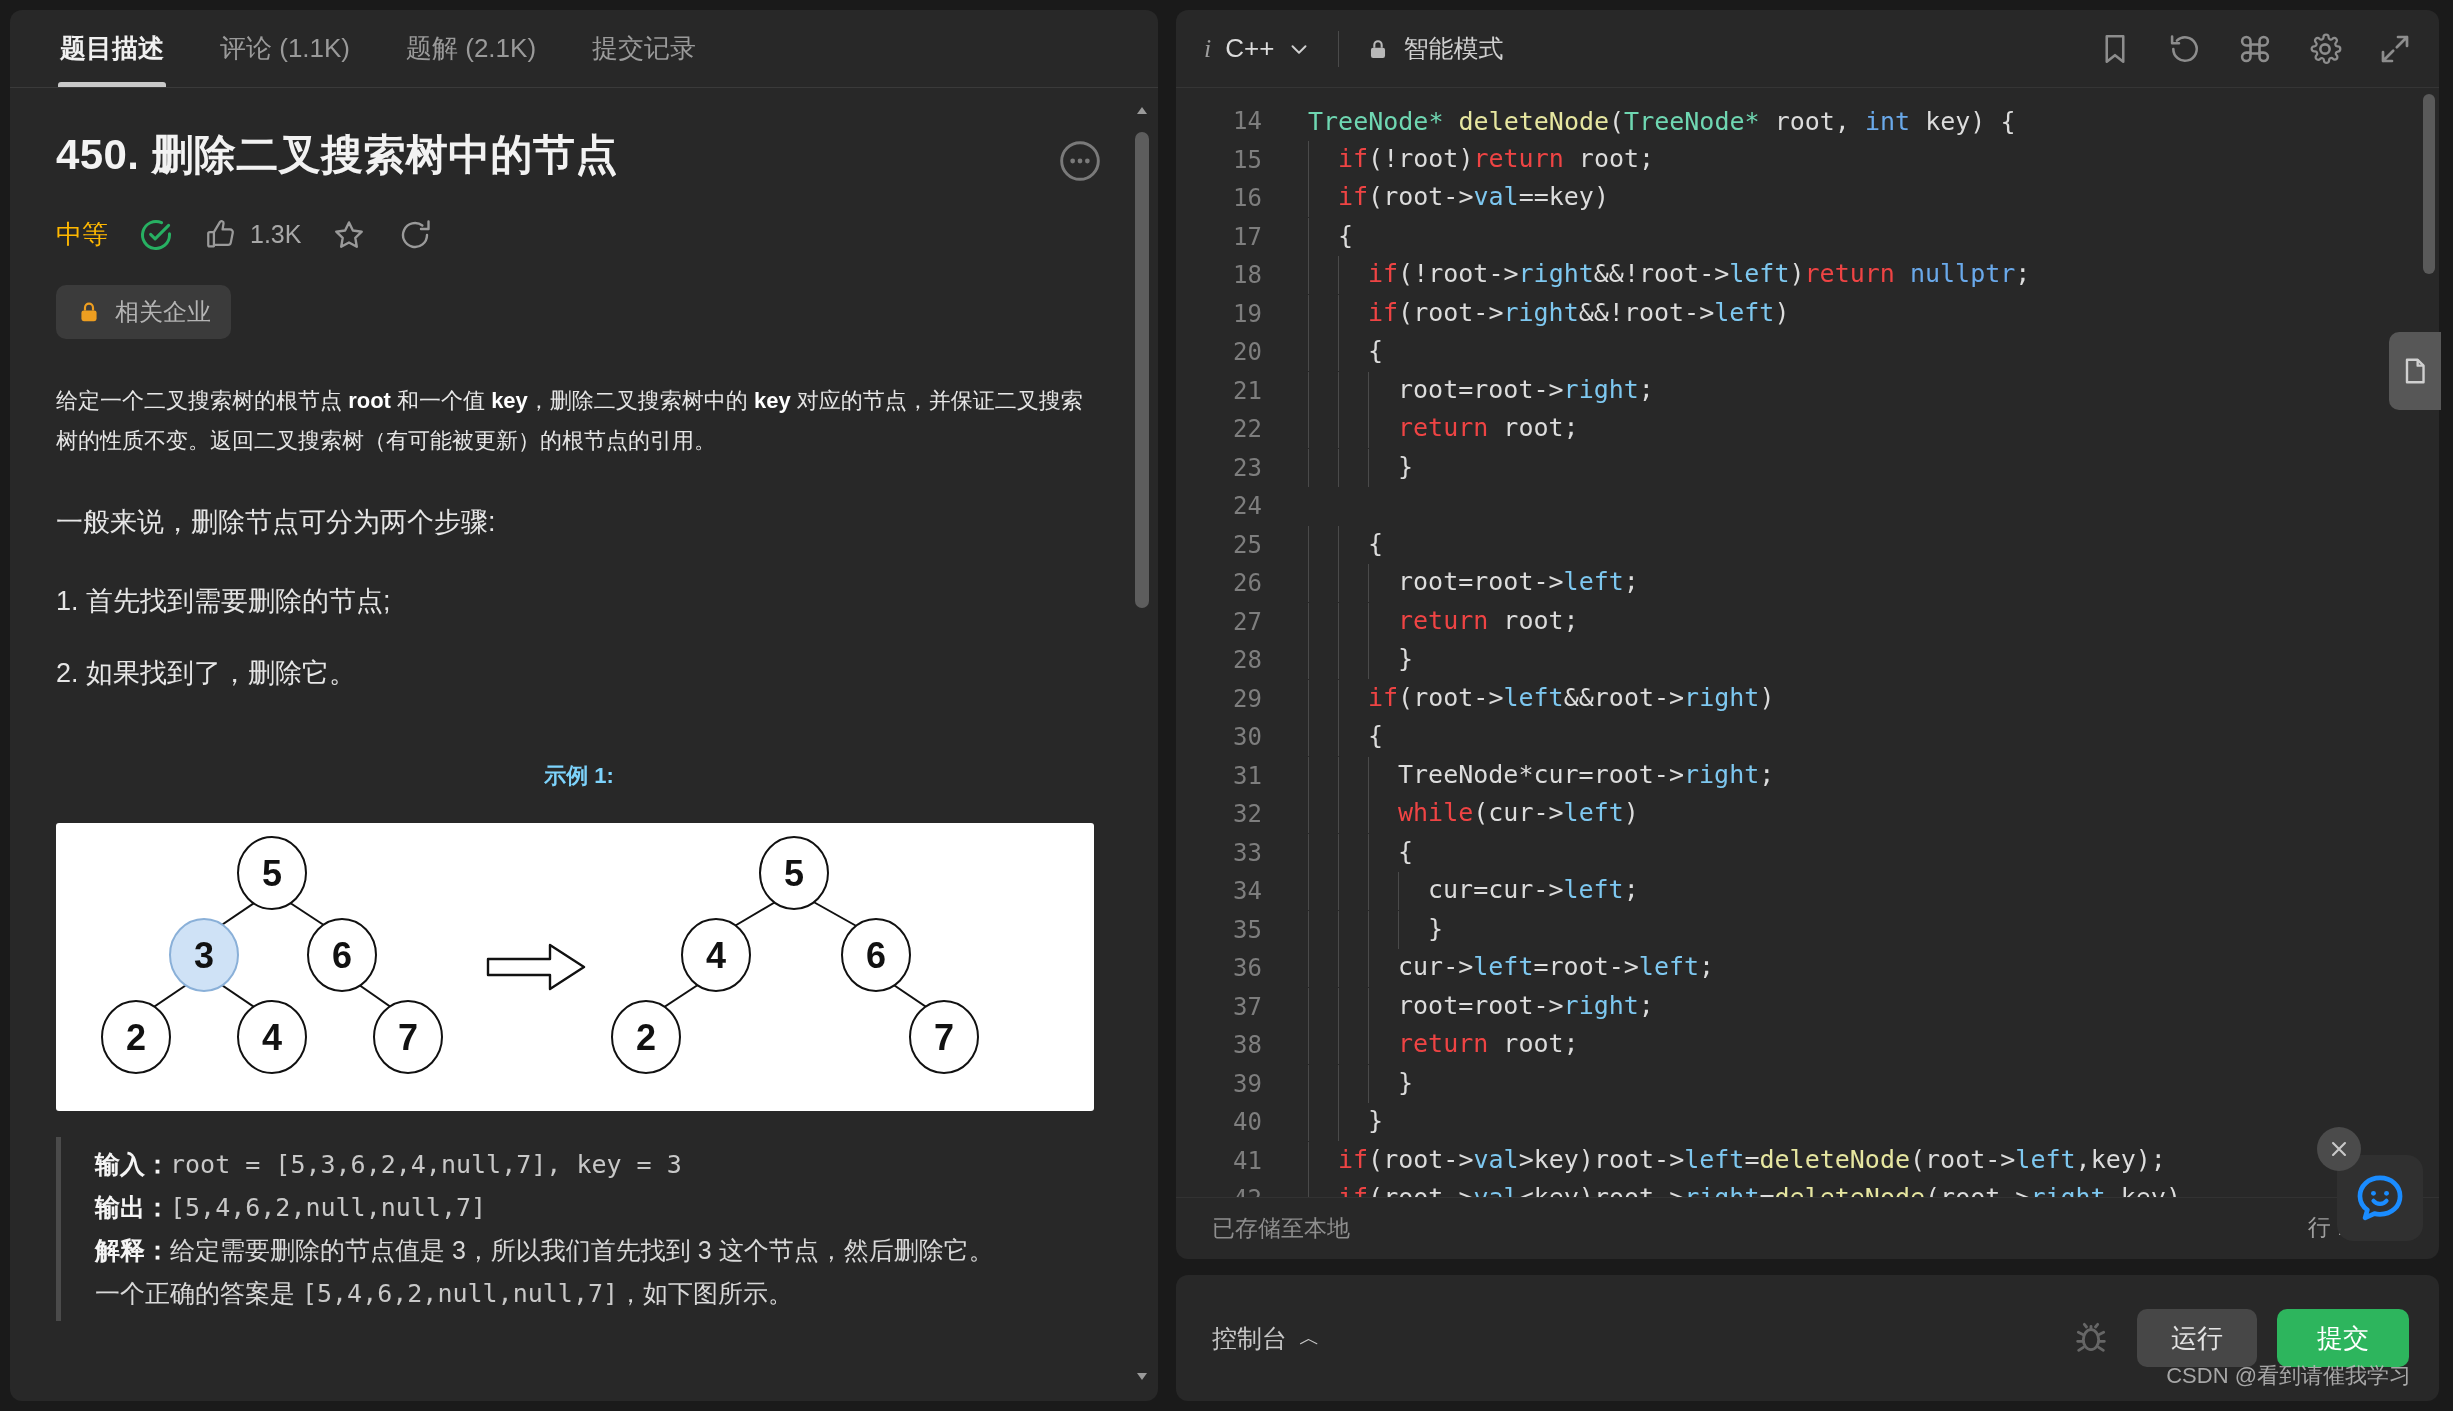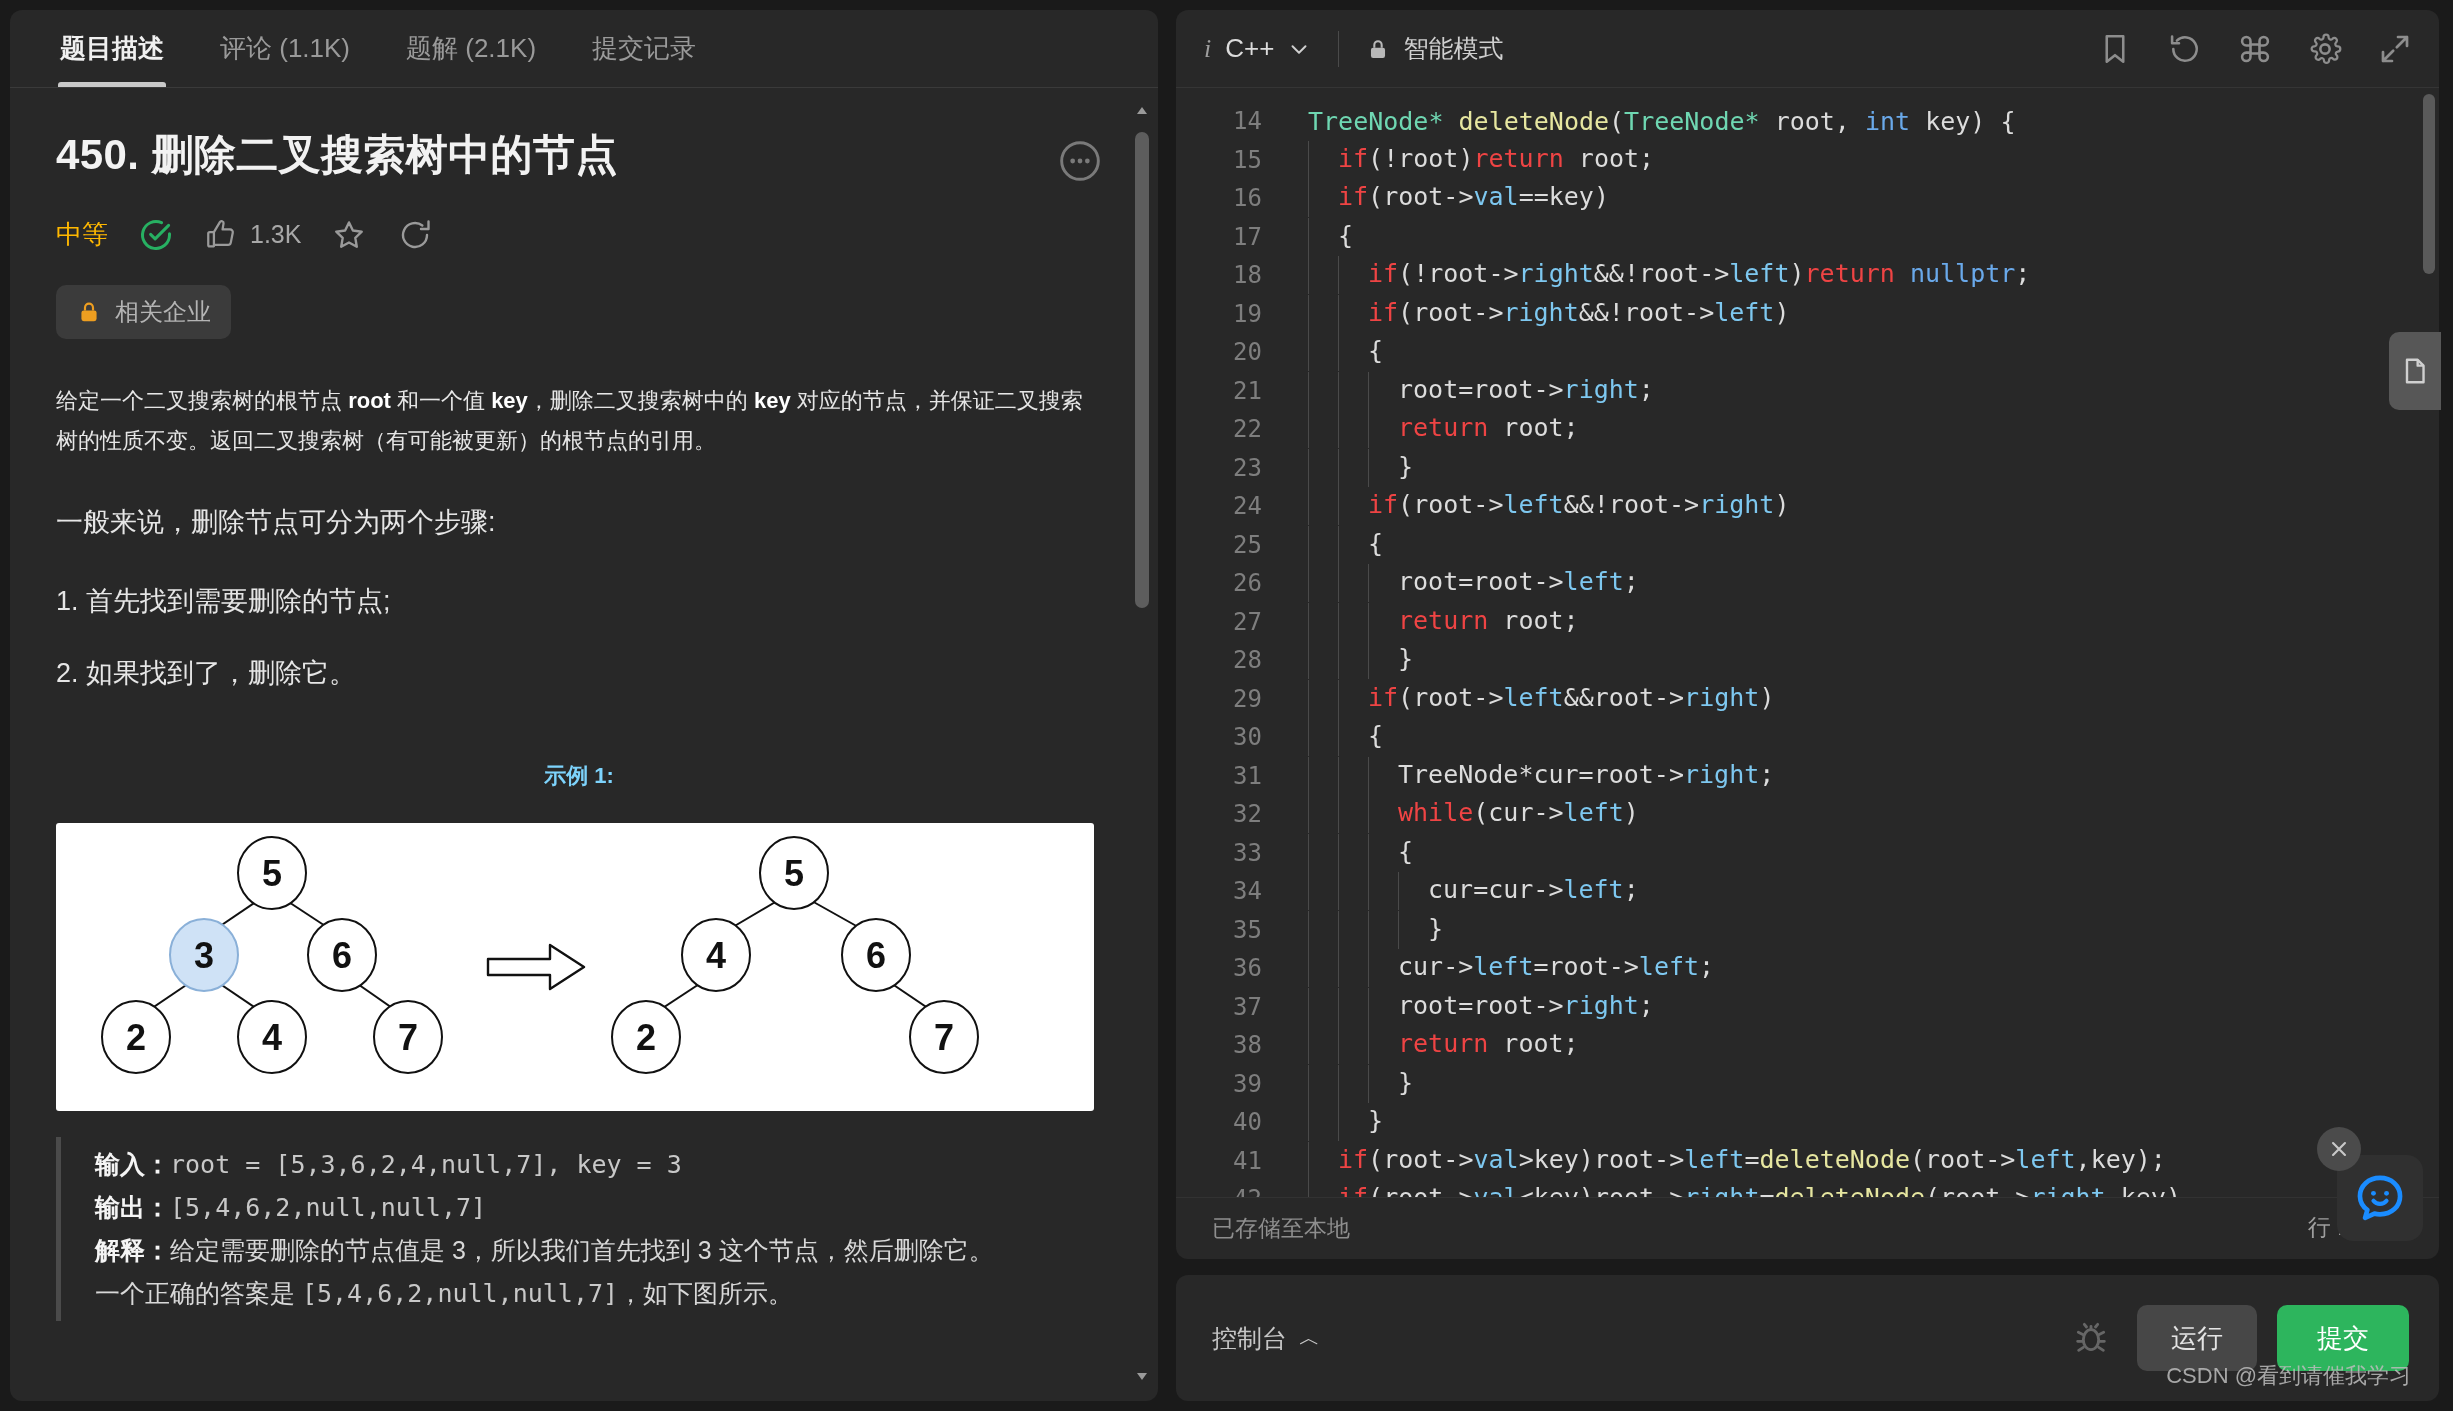--- a/index.html
+++ b/index.html
@@ -298,21 +298,21 @@
   }
   .caret-up { font-size: 21px; color: #c6c6c6; }
   .console-spacer { flex: 1 1 auto; }
   .bug-ico { width: 40px; height: 40px; opacity: .55; margin-right: 26px; cursor: pointer; }
   .btn {
     border: none;
     border-radius: 10px;
     font-size: 26px;
     cursor: pointer;
     font-family: "Liberation Sans", sans-serif;
-    height: 66px;
+    height: 58px;
     padding: 0 34px;
     display: flex; align-items: center; justify-content: center;
   }
   .btn-run { background: #474747; color: #e4e4e4; margin-right: 20px; }
   .btn-submit { background: #2db55d; color: #ffffff; padding: 0 40px; }
 
   
   .note-tab {
     position: absolute;
     right: -2px; top: 322px;
@@ -560,21 +560,21 @@
             <div class="code-line"><span class="ln">14</span><span class="code-txt"><span class="typ">TreeNode*</span><span class="pln"> </span><span class="fn">deleteNode</span><span class="pln">(</span><span class="typ">TreeNode*</span><span class="pln"> root, </span><span class="num">int</span><span class="pln"> key) {</span></span></div>
             <div class="code-line"><span class="ln">15</span><span class="code-txt"><span class="guide" style="width: 30px;"></span><span class="kw">if</span><span class="pln">(!root)</span><span class="kw">return</span><span class="pln"> root;</span></span></div>
             <div class="code-line"><span class="ln">16</span><span class="code-txt"><span class="guide" style="width: 30px;"></span><span class="kw">if</span><span class="pln">(root-&gt;</span><span class="var">val</span><span class="pln">==key)</span></span></div>
             <div class="code-line"><span class="ln">17</span><span class="code-txt"><span class="guide" style="width: 30px;"></span><span class="pln">{</span></span></div>
             <div class="code-line"><span class="ln">18</span><span class="code-txt"><span class="guide" style="width: 30px;"></span><span class="guide" style="width: 30px;"></span><span class="kw">if</span><span class="pln">(!root-&gt;</span><span class="var">right</span><span class="pln">&amp;&amp;!root-&gt;</span><span class="var">left</span><span class="pln">)</span><span class="kw">return</span><span class="pln"> </span><span class="num">nullptr</span><span class="pln">;</span></span></div>
             <div class="code-line"><span class="ln">19</span><span class="code-txt"><span class="guide" style="width: 30px;"></span><span class="guide" style="width: 30px;"></span><span class="kw">if</span><span class="pln">(root-&gt;</span><span class="var">right</span><span class="pln">&amp;&amp;!root-&gt;</span><span class="var">left</span><span class="pln">)</span></span></div>
             <div class="code-line"><span class="ln">20</span><span class="code-txt"><span class="guide" style="width: 30px;"></span><span class="guide" style="width: 30px;"></span><span class="pln">{</span></span></div>
             <div class="code-line"><span class="ln">21</span><span class="code-txt"><span class="guide" style="width: 30px;"></span><span class="guide" style="width: 30px;"></span><span class="guide" style="width: 30px;"></span><span class="pln">root=root-&gt;</span><span class="var">right</span><span class="pln">;</span></span></div>
             <div class="code-line"><span class="ln">22</span><span class="code-txt"><span class="guide" style="width: 30px;"></span><span class="guide" style="width: 30px;"></span><span class="guide" style="width: 30px;"></span><span class="kw">return</span><span class="pln"> root;</span></span></div>
             <div class="code-line"><span class="ln">23</span><span class="code-txt"><span class="guide" style="width: 30px;"></span><span class="guide" style="width: 30px;"></span><span class="guide" style="width: 30px;"></span><span class="pln">}</span></span></div>
-            <div class="code-line"><span class="ln">24</span><span class="code-txt"><span class="guide" style="width: 30px;"></span><span class="guide" style="width: 30px;"></span><span class="kw">if</span><span class="pln">(root-&gt;</span><span class="var">left</span><span class="pln">&amp;&amp;!root-&gt;</span><span class="var">right</span><span class="pln">)</span></span></div>
+            <div class="code-line"><span class="ln">24</span></div>
             <div class="code-line"><span class="ln">25</span><span class="code-txt"><span class="guide" style="width: 30px;"></span><span class="guide" style="width: 30px;"></span><span class="pln">{</span></span></div>
             <div class="code-line"><span class="ln">26</span><span class="code-txt"><span class="guide" style="width: 30px;"></span><span class="guide" style="width: 30px;"></span><span class="guide" style="width: 30px;"></span><span class="pln">root=root-&gt;</span><span class="var">left</span><span class="pln">;</span></span></div>
             <div class="code-line"><span class="ln">27</span><span class="code-txt"><span class="guide" style="width: 30px;"></span><span class="guide" style="width: 30px;"></span><span class="guide" style="width: 30px;"></span><span class="kw">return</span><span class="pln"> root;</span></span></div>
             <div class="code-line"><span class="ln">28</span><span class="code-txt"><span class="guide" style="width: 30px;"></span><span class="guide" style="width: 30px;"></span><span class="guide" style="width: 30px;"></span><span class="pln">}</span></span></div>
             <div class="code-line"><span class="ln">29</span><span class="code-txt"><span class="guide" style="width: 30px;"></span><span class="guide" style="width: 30px;"></span><span class="kw">if</span><span class="pln">(root-&gt;</span><span class="var">left</span><span class="pln">&amp;&amp;root-&gt;</span><span class="var">right</span><span class="pln">)</span></span></div>
             <div class="code-line"><span class="ln">30</span><span class="code-txt"><span class="guide" style="width: 30px;"></span><span class="guide" style="width: 30px;"></span><span class="pln">{</span></span></div>
             <div class="code-line"><span class="ln">31</span><span class="code-txt"><span class="guide" style="width: 30px;"></span><span class="guide" style="width: 30px;"></span><span class="guide" style="width: 30px;"></span><span class="pln">TreeNode*cur=root-&gt;</span><span class="var">right</span><span class="pln">;</span></span></div>
             <div class="code-line"><span class="ln">32</span><span class="code-txt"><span class="guide" style="width: 30px;"></span><span class="guide" style="width: 30px;"></span><span class="guide" style="width: 30px;"></span><span class="kw">while</span><span class="pln">(cur-&gt;</span><span class="var">left</span><span class="pln">)</span></span></div>
             <div class="code-line"><span class="ln">33</span><span class="code-txt"><span class="guide" style="width: 30px;"></span><span class="guide" style="width: 30px;"></span><span class="guide" style="width: 30px;"></span><span class="pln">{</span></span></div>
             <div class="code-line"><span class="ln">34</span><span class="code-txt"><span class="guide" style="width: 30px;"></span><span class="guide" style="width: 30px;"></span><span class="guide" style="width: 30px;"></span><span class="guide" style="width: 30px;"></span><span class="pln">cur=cur-&gt;</span><span class="var">left</span><span class="pln">;</span></span></div>

